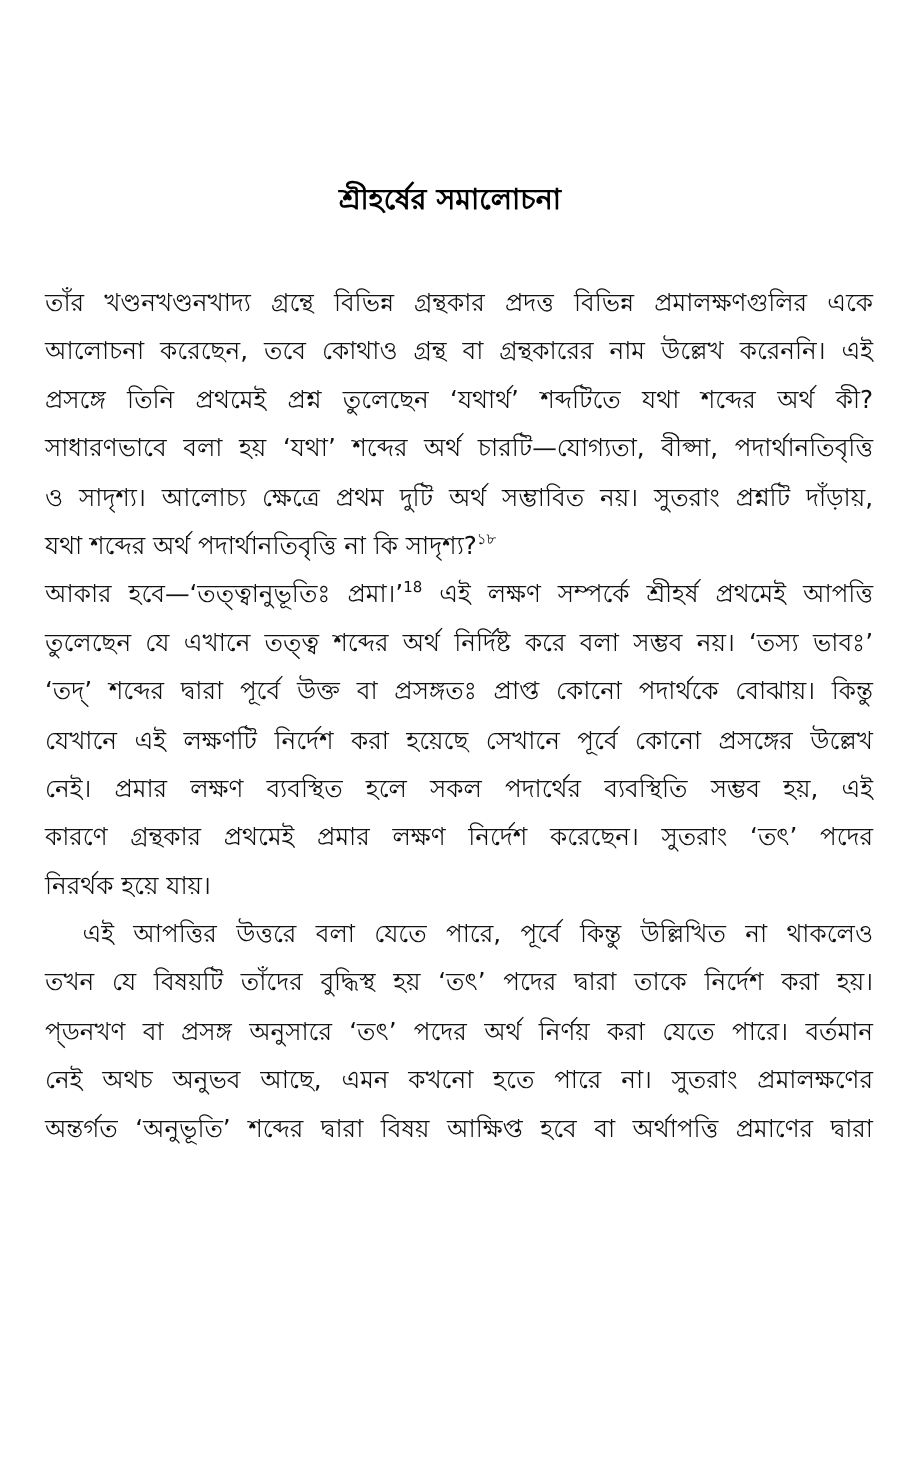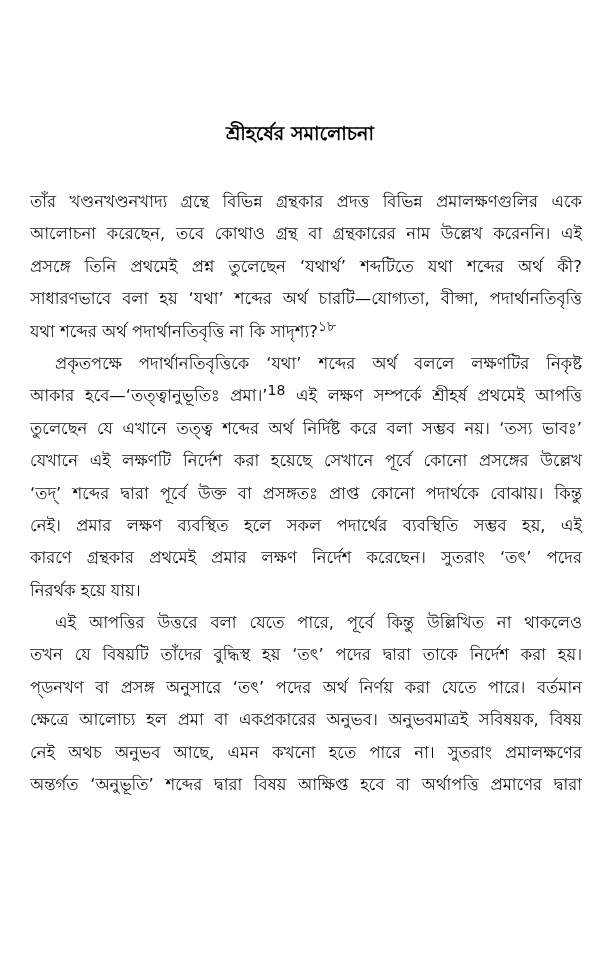--- a/index.html
+++ b/index.html
@@ -16,52 +16,51 @@
   .body-text {
     position: absolute; top: 186px; left: 30px; width: 552px;
     font-size: 16.4px; line-height: 32.4px; color: #111;
   }
   .line {
     display: block; white-space: nowrap; text-align: justify; text-align-last: justify;
     height: 32.4px; overflow: visible;
   }
   .line.last { text-align-last: left; }
   .line.indent { padding-left: 25px; }
-  sup.fn { font-size: 14px; vertical-align: super; line-height: 0; }
+  sup.fn { font-size: 10px; vertical-align: super; line-height: 0; }
 </style>
 </head>
 <body>
 
 <div class="page">
   <div class="title">শ্রীহর্ষের সমালোচনা</div>
 
   <div class="body-text">
 
     <div>
       <span class="line">তাঁর খণ্ডনখণ্ডনখাদ্য গ্রন্থে বিভিন্ন গ্রন্থকার প্রদত্ত বিভিন্ন প্রমালক্ষণগুলির একে</span>
       <span class="line">আলোচনা করেছেন, তবে কোথাও গ্রন্থ বা গ্রন্থকারের নাম উল্লেখ করেননি। এই</span>
       <span class="line">প্রসঙ্গে তিনি প্রথমেই প্রশ্ন তুলেছেন ‘যথার্থ’ শব্দটিতে যথা শব্দের অর্থ কী?</span>
       <span class="line">সাধারণভাবে বলা হয় ‘যথা’ শব্দের অর্থ চারটি—যোগ্যতা, বীপ্সা, পদার্থানতিবৃত্তি</span>
+      <span class="line">ও সাদৃশ্য। আলোচ্য ক্ষেত্রে প্রথম দুটি অর্থ সম্ভাবিত নয়। সুতরাং প্রশ্নটি দাঁড়ায়,</span>
       <span class="line last"><span>যথা শব্দের অর্থ পদার্থানতিবৃত্তি না কি সাদৃশ্য?</span><sup class="fn">১৮</sup></span>
     </div>
 
     <div>
-      <span class="line indent">প্রকৃতপক্ষে  পদার্থানতিবৃত্তিকে ‘যথা’ শব্দের অর্থ বললে লক্ষণটির নিকৃষ্ট</span>
       <span class="line"><span>আকার হবে—‘তত্ত্বানুভূতিঃ প্রমা।’</span><sup class="fn">18</sup><span> এই লক্ষণ সম্পর্কে শ্রীহর্ষ প্রথমেই আপত্তি</span></span>
       <span class="line">তুলেছেন যে এখানে তত্ত্ব শব্দের অর্থ নির্দিষ্ট করে বলা সম্ভব নয়। ‘তস্য ভাবঃ’</span>
+      <span class="line">‘তদ্’  শব্দের দ্বারা পূর্বে উক্ত বা প্রসঙ্গতঃ প্রাপ্ত কোনো পদার্থকে বোঝায়। কিন্তু</span>
       <span class="line">যেখানে এই লক্ষণটি নির্দেশ করা হয়েছে সেখানে পূর্বে কোনো প্রসঙ্গের উল্লেখ</span>
-      <span class="line">‘তদ্’  শব্দের দ্বারা পূর্বে উক্ত বা প্রসঙ্গতঃ প্রাপ্ত কোনো পদার্থকে বোঝায়। কিন্তু</span>
       <span class="line">নেই। প্রমার লক্ষণ ব্যবস্থিত হলে সকল পদার্থের ব্যবস্থিতি সম্ভব হয়, এই</span>
       <span class="line">কারণে গ্রন্থকার প্রথমেই প্রমার লক্ষণ নির্দেশ করেছেন। সুতরাং ‘তৎ’ পদের</span>
       <span class="line last">নিরর্থক হয়ে যায়।</span>
     </div>
 
     <div>
       <span class="line indent">এই আপত্তির উত্তরে বলা যেতে পারে, পূর্বে কিন্তু উল্লিখিত না থাকলেও</span>
       <span class="line">তখন যে বিষয়টি তাঁদের বুদ্ধিস্থ হয় ‘তৎ’ পদের দ্বারা তাকে নির্দেশ করা হয়।</span>
       <span class="line">প্ডনখণ বা প্রসঙ্গ অনুসারে ‘তৎ’ পদের অর্থ নির্ণয় করা যেতে পারে। বর্তমান</span>
-      <span class="line">ক্ষেত্রে আলোচ্য হল প্রমা বা একপ্রকারের অনুভব। অনুভবমাত্রই সবিষয়ক, বিষয়</span>
       <span class="line">নেই অথচ অনুভব  আছে, এমন কখনো হতে পারে না। সুতরাং প্রমালক্ষণের</span>
       <span class="line">অন্তর্গত ‘অনুভূতি’ শব্দের দ্বারা বিষয় আক্ষিপ্ত  হবে বা অর্থাপত্তি প্রমাণের দ্বারা</span>
 
     </div>
   </div>
 </div>
 
 </body></html>

